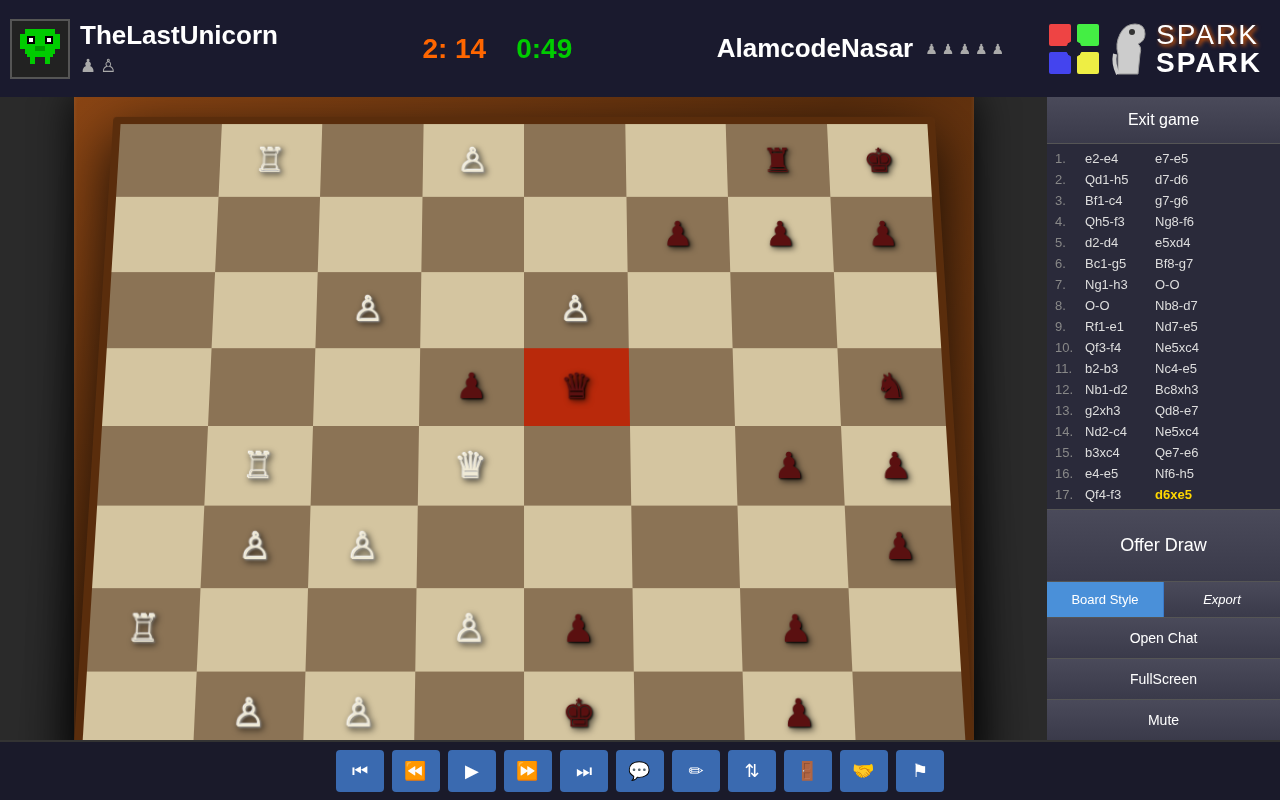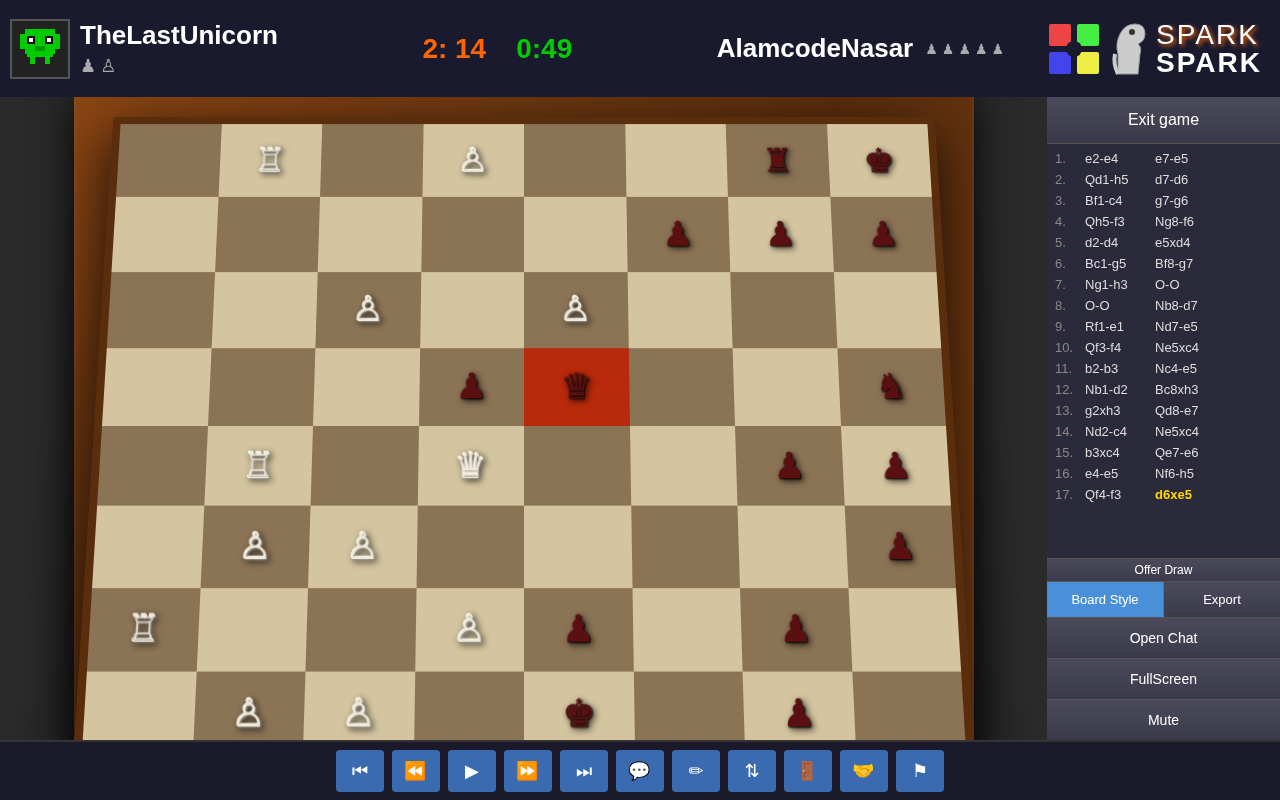--- a/index.html
+++ b/index.html
@@ -177,22 +177,22 @@
     }
     .move-number { color: #888; min-width: 28px; }
     .move-white { min-width: 68px; color: #ddd; cursor: pointer; }
     .move-black { min-width: 68px; color: #ddd; cursor: pointer; }
     .move-highlight { color: #ffd700 !important; font-weight: bold; }
 
     #offer-draw-btn {
       background: linear-gradient(to bottom, #4a4a5a, #3a3a4a);
       color: white;
       border: none;
-      padding: 4px;
-      font-size: 12px;
+      padding: 25px;
+      font-size: 18px;
       cursor: pointer;
       border-top: 1px solid #555;
       text-align: center;
     }
 
     #bottom-buttons {
       display: flex;
       border-top: 1px solid #555;
     }
     #board-style-btn {
@@ -206,20 +206,21 @@
       border-right: 1px solid #3a7ac9;
     }
     #export-btn {
       flex: 1;
       background: linear-gradient(to bottom, #4a4a5a, #3a3a4a);
       color: white;
       border: none;
       padding: 10px 4px;
       font-size: 13px;
       cursor: pointer;
+      font-style: italic;
     }
 
     #open-chat-btn {
       background: linear-gradient(to bottom, #4a4a5a, #3a3a4a);
       color: white;
       border: none;
       padding: 12px;
       font-size: 14px;
       cursor: pointer;
       border-top: 1px solid #555;

